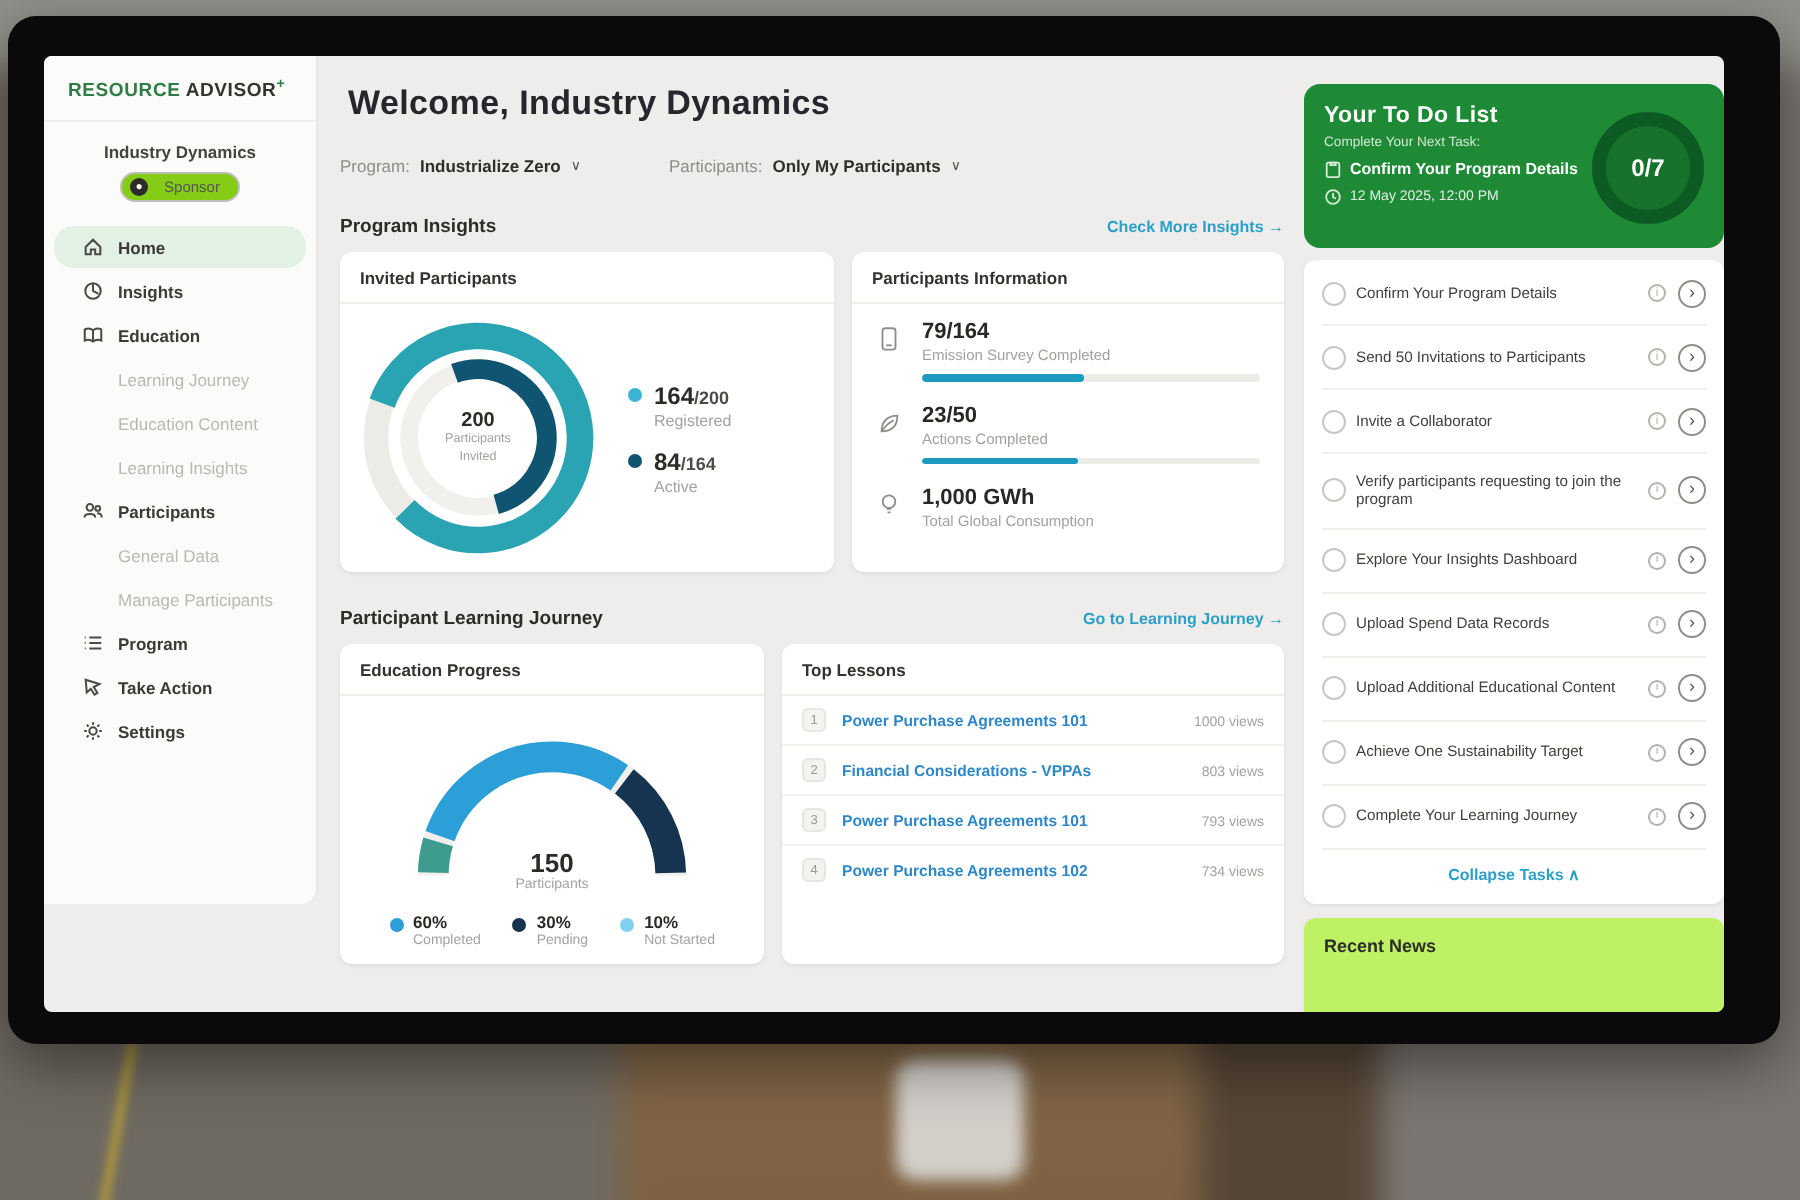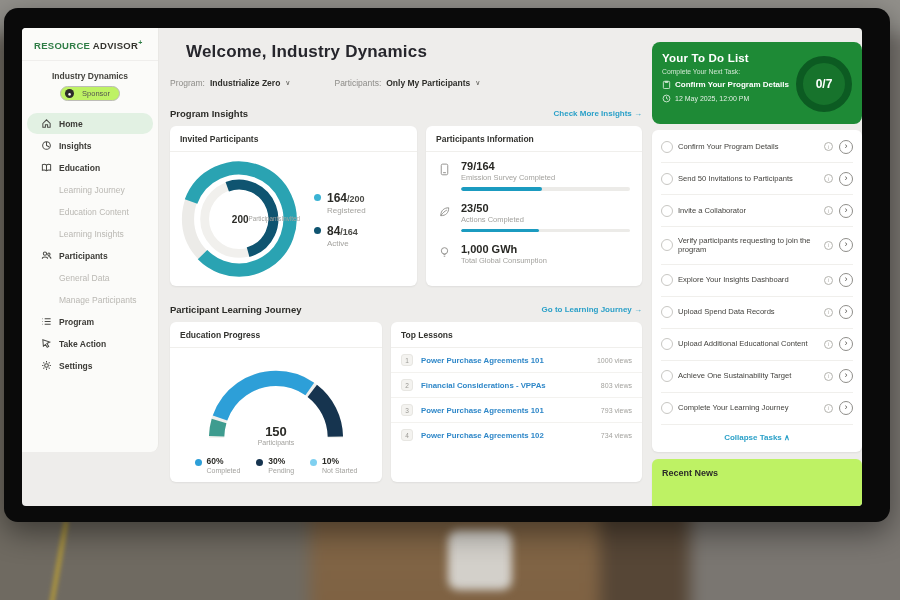--- a/index.html
+++ b/index.html
@@ -12,47 +12,47 @@
   .bg-stem { position:absolute; left:56px; top:520px; width:5px; height:90px; background:#a8923f; transform:rotate(10deg); filter:blur(2px); }
   .monitor { position:absolute; left:4px; top:8px; width:886px; height:514px; background:#0a0a0a; border-radius:14px; box-shadow:0 10px 30px rgba(0,0,0,.45); }
   .screen { position:absolute; left:18px; top:20px; width:840px; height:478px; background:#eeedeb; border-radius:4px; overflow:hidden; font-size:8px; color:#3c3c3a; }
 
   
   .sidebar { position:absolute; left:0; top:0; width:137px; height:424px; background:#fbfbf9; border-right:1px solid #e9e8e5; border-radius:0 0 8px 0; }
   .logo { padding:11px 12px 9px; font-size:9.5px; font-weight:bold; letter-spacing:.3px; border-bottom:1px solid #efeeec; }
   .logo .g { color:#2F7D46; } .logo .d { color:#35342f; } .logo sup { font-size:7px; color:#2F7D46; }
   .org { text-align:center; font-size:8.5px; font-weight:bold; color:#45443f; margin-top:10px; }
   .pillwrap { text-align:center; margin-top:5px; }
-  .pill { display:inline-flex; align-items:center; gap:8px; border:1px solid #bdbcb8; border-radius:9px; padding:2px 9px 2px 4px; font-size:7.5px; color:#55544f; background:#bef264; }
+  .pill { display:inline-flex; align-items:center; gap:8px; border:1px solid #bdbcb8; border-radius:9px; padding:2px 9px 2px 4px; font-size:7.5px; color:#55544f; background:#84cc16; }
   .pill .pdot { width:9px; height:9px; border-radius:50%; background:#2c2b28; color:#fff; font-size:6px; display:flex; align-items:center; justify-content:center; }
   .nav { margin-top:12px; }
   .nav-item { display:flex; align-items:center; gap:7px; height:21px; padding:0 8px 0 14px; margin:1px 5px; border-radius:10px; font-size:8.5px; font-weight:bold; color:#3c3b37; cursor:pointer; }
   .nav-item.active { background:#e2f1e3; }
   .nav-item.sub { font-weight:normal; color:#bab8b3; padding-left:32px; }
   .nav-item svg { flex:0 0 auto; }
 
   
   .main { position:absolute; left:148px; top:0; width:472px; height:478px; }
-  .welcome { position:absolute; left:16px; top:14px; font-size:17px; font-weight:bold; color:#26262c; letter-spacing:.2px; }
+  .welcome { position:absolute; left:4px; top:14px; font-size:17px; font-weight:bold; color:#26262c; letter-spacing:.2px; }
   .filters { position:absolute; left:0; top:50px; display:flex; gap:44px; align-items:center; }
   .filter { display:flex; align-items:center; gap:5px; font-size:8.5px; cursor:pointer; }
   .filter .flabel { color:#8d8c88; }
   .filter .fvalue { font-weight:bold; color:#2f2f2b; }
   .filter .chev { font-size:7px; color:#55544f; }
   .secrow { position:absolute; left:0; right:0; display:flex; justify-content:space-between; align-items:center; }
   .sec-title { font-size:9.5px; font-weight:bold; color:#2c2c28; }
   .sec-link { font-size:8px; font-weight:bold; color:#2AA0C8; cursor:pointer; }
   .cardrow { position:absolute; left:0; right:0; display:flex; gap:9px; }
   .card { background:#fff; border-radius:6px; box-shadow:0 1px 2px rgba(30,30,30,.07); }
   .card-title { padding:8px 10px 7px; border-bottom:1px solid #f0efec; font-size:8.5px; font-weight:bold; color:#33332f; }
 
   
   .donut-body { display:flex; align-items:center; padding:6px 8px; }
   .donut-wrap { position:relative; width:122px; height:122px; }
-  .donut-center { position:absolute; inset:0; display:flex; flex-direction:row; align-items:center; justify-content:flex-end; text-align:center; }
+  .donut-center { position:absolute; inset:0; display:flex; flex-direction:column; align-items:center; justify-content:center; text-align:center; }
   .donut-center .dv { font-size:10px; font-weight:bold; color:#2b2b27; }
   .donut-center .dl { font-size:6.3px; color:#a3a29e; line-height:1.3; }
   .dlegend { margin-left:14px; }
   .dlegend-item { display:flex; align-items:flex-start; gap:6px; margin:9px 0; }
   .dot { width:7px; height:7px; border-radius:50%; margin-top:3px; flex:0 0 auto; }
   .dlegend .val { font-size:12px; font-weight:bold; color:#2b2b27; }
   .dlegend .tot { font-size:9px; font-weight:bold; color:#4c4c48; }
   .dlegend .lab { font-size:8px; color:#a3a29e; margin-top:1px; }
 
   

